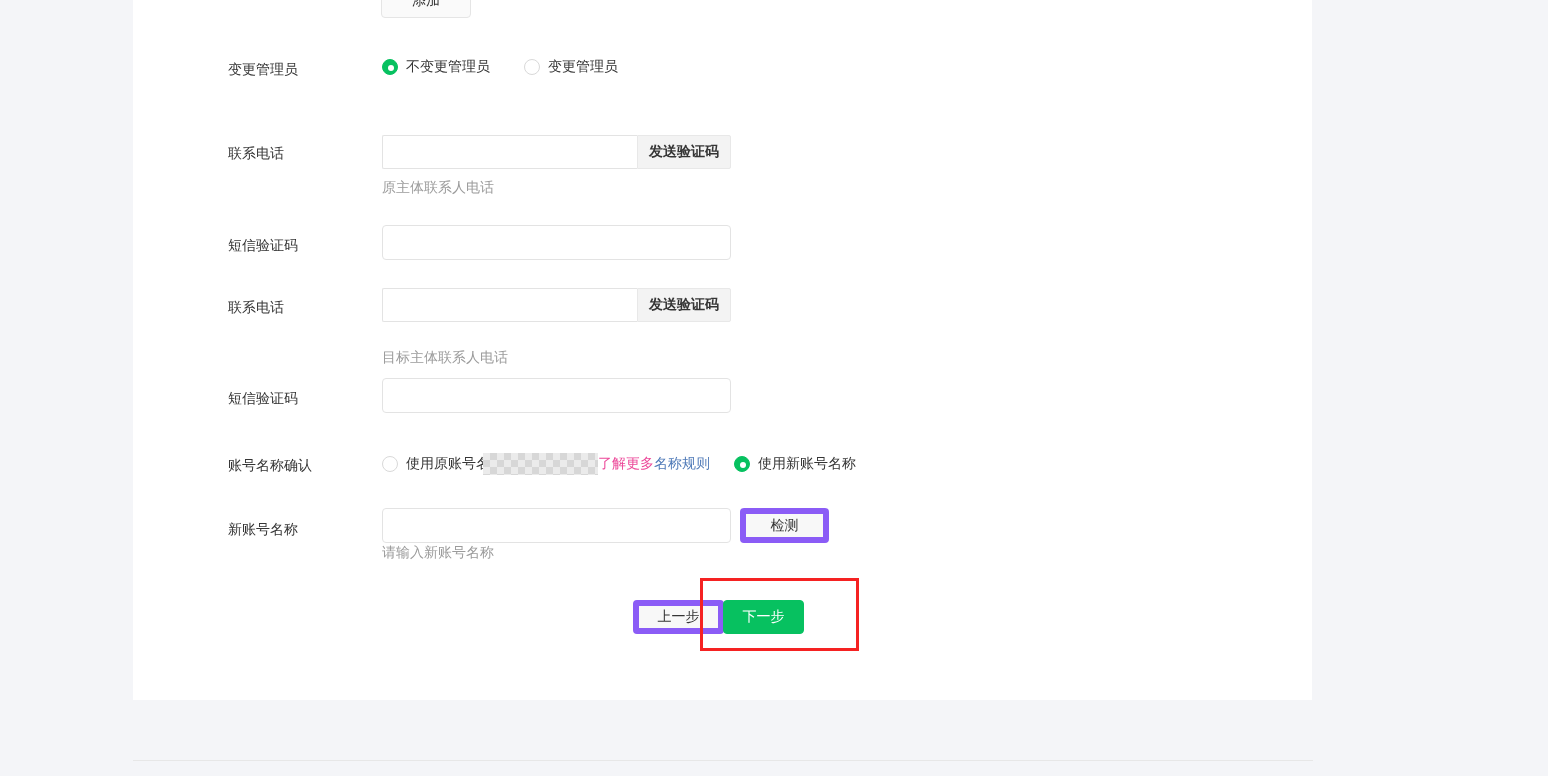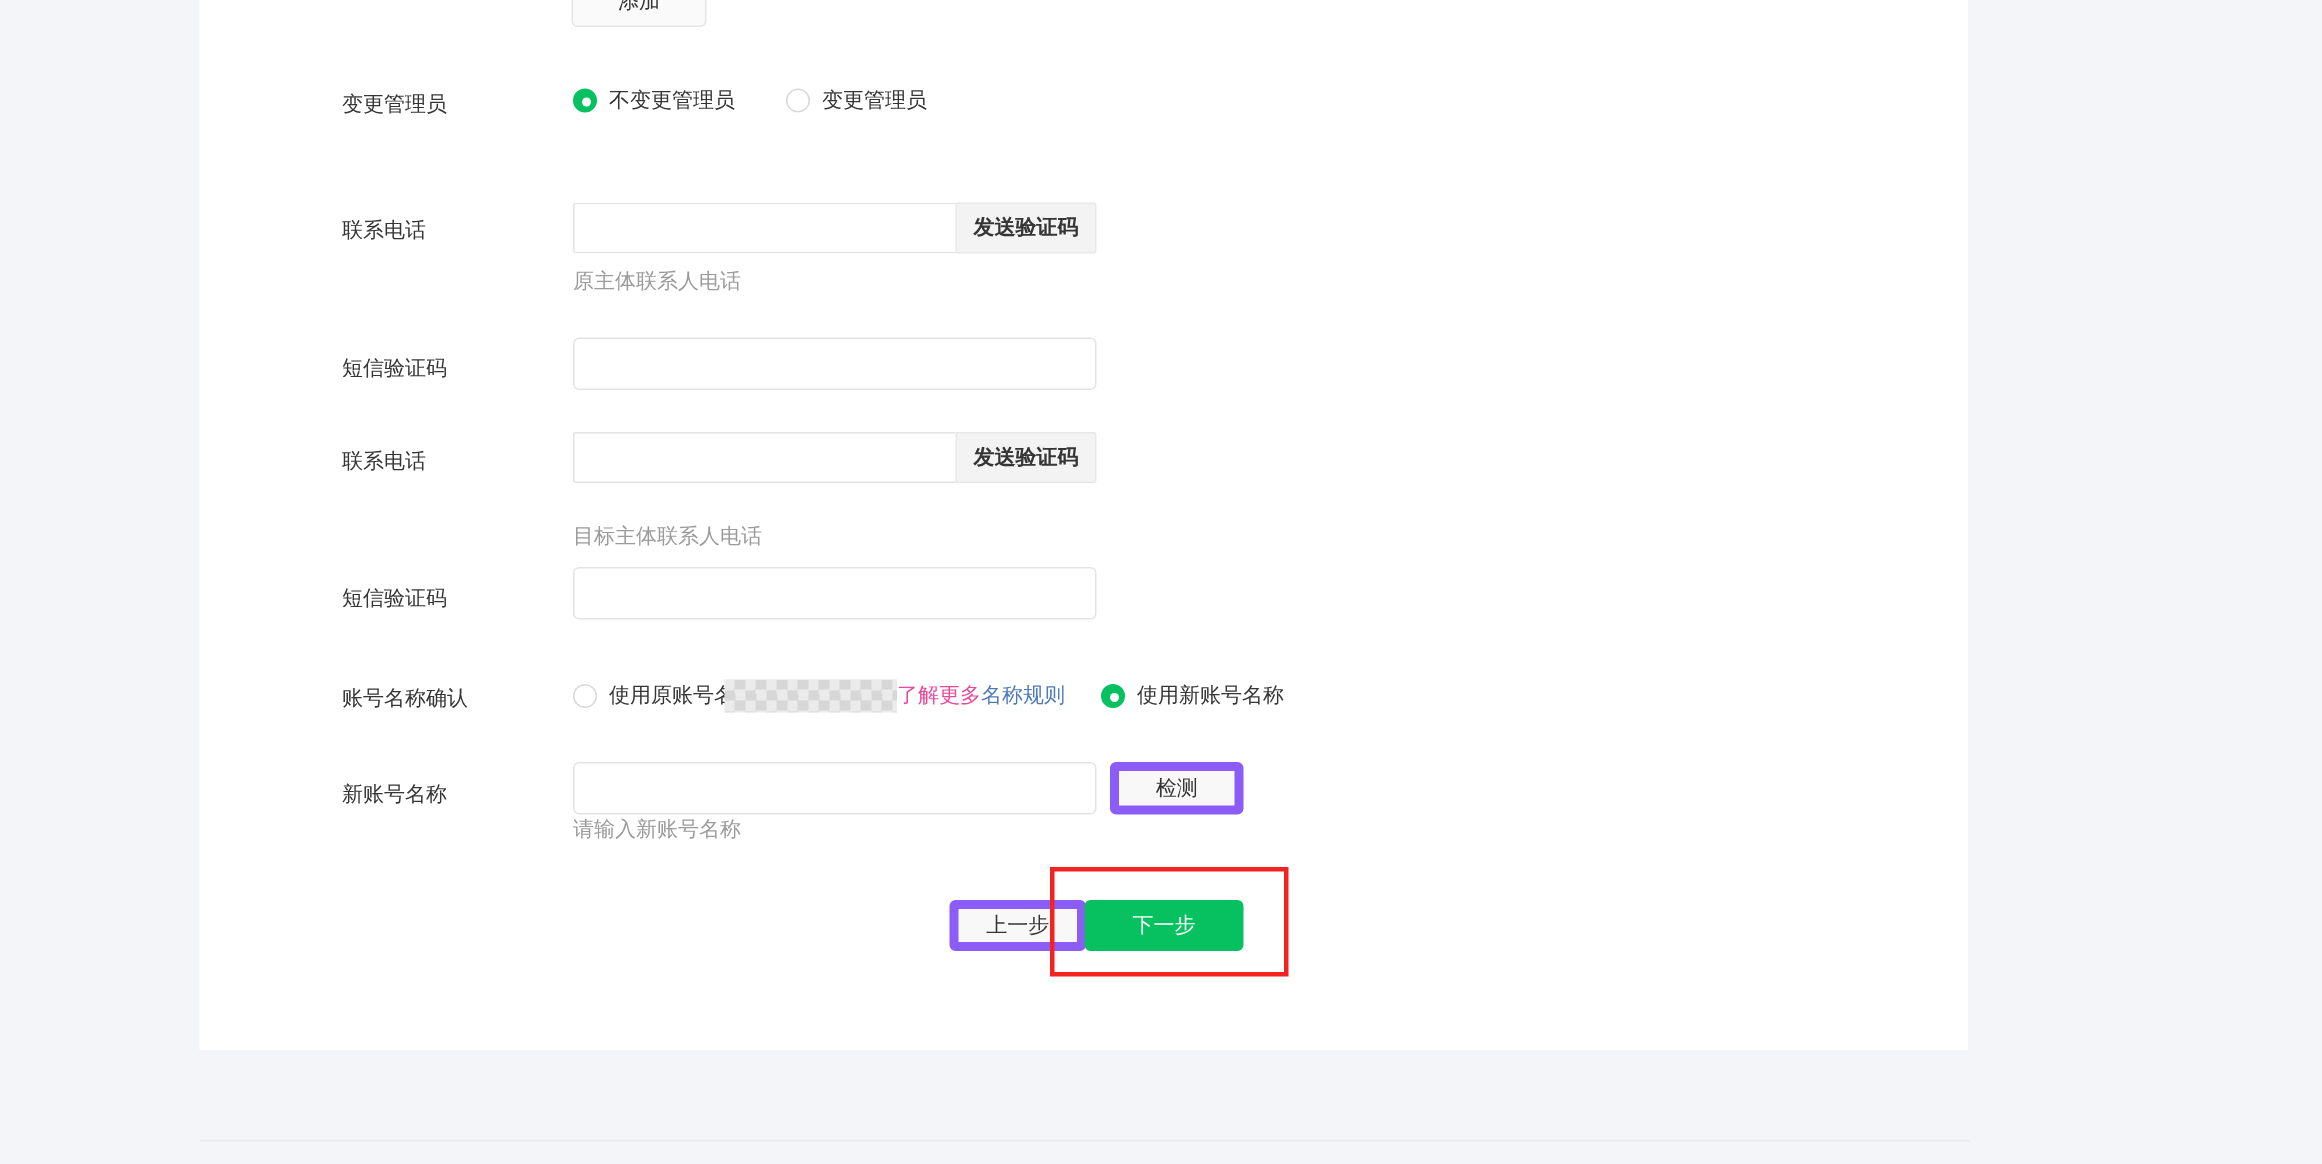--- a/index.html
+++ b/index.html
@@ -67,21 +67,21 @@
   .check-btn{position:absolute;width:89px;height:35px;}
   
   .mosaic{
     width:115px;height:22px;flex:none;
     background:repeating-conic-gradient(#d7d7d7 0% 25%,#ebebeb 0% 50%) 0 0/14px 14px;
   }
   .link{color:#4f7ab8;cursor:pointer;text-decoration:none;}
   .gray-inline{color:#ec4899;}
   
   .prev-btn{position:absolute;left:500px;top:600px;width:91px;height:34px;}
-  .next-btn{position:absolute;left:590px;top:600px;width:106px;height:34px;}
+  .next-btn{position:absolute;left:590px;top:600px;width:81px;height:34px;}
   
   .red-box{
     position:absolute;left:567px;top:578px;width:153px;height:67px;
     border:3px solid #f52222;z-index:10;pointer-events:none;background:transparent;
   }
 </style>
 </head>
 <body>
 
 <div class="panel">

